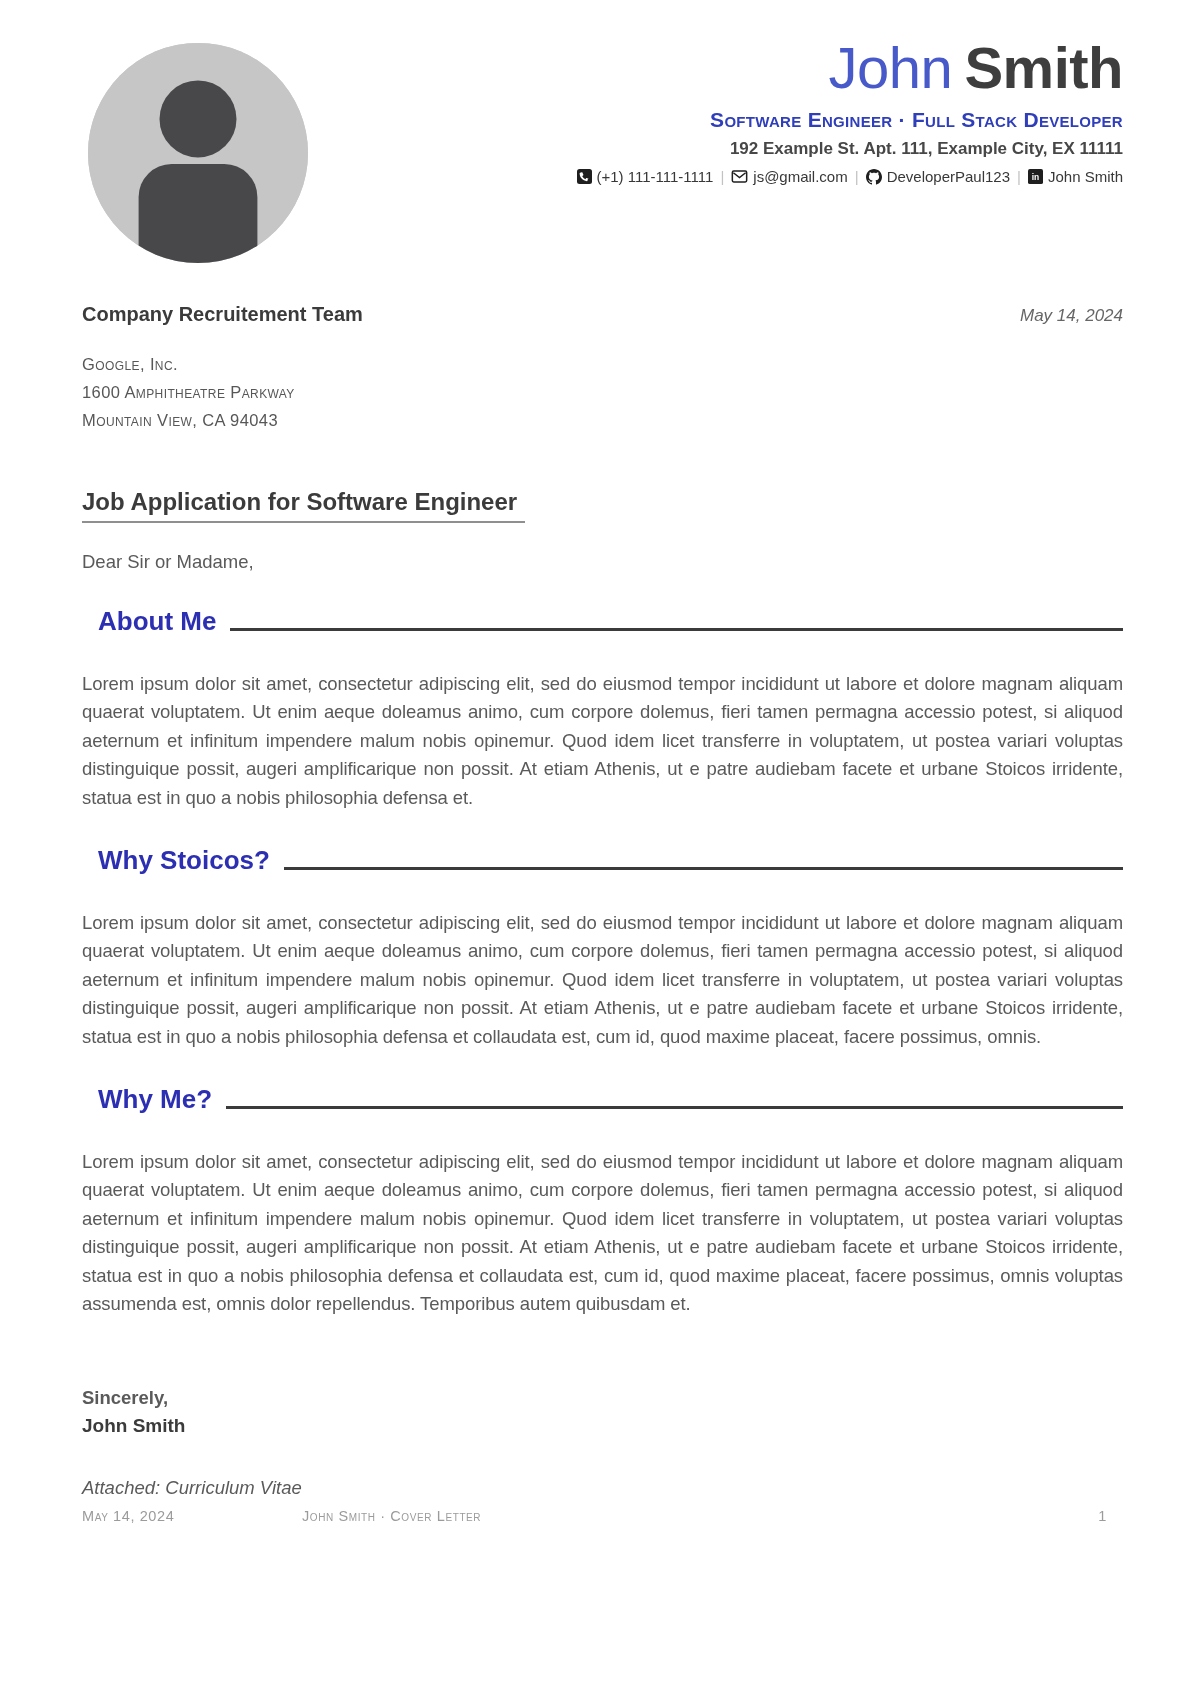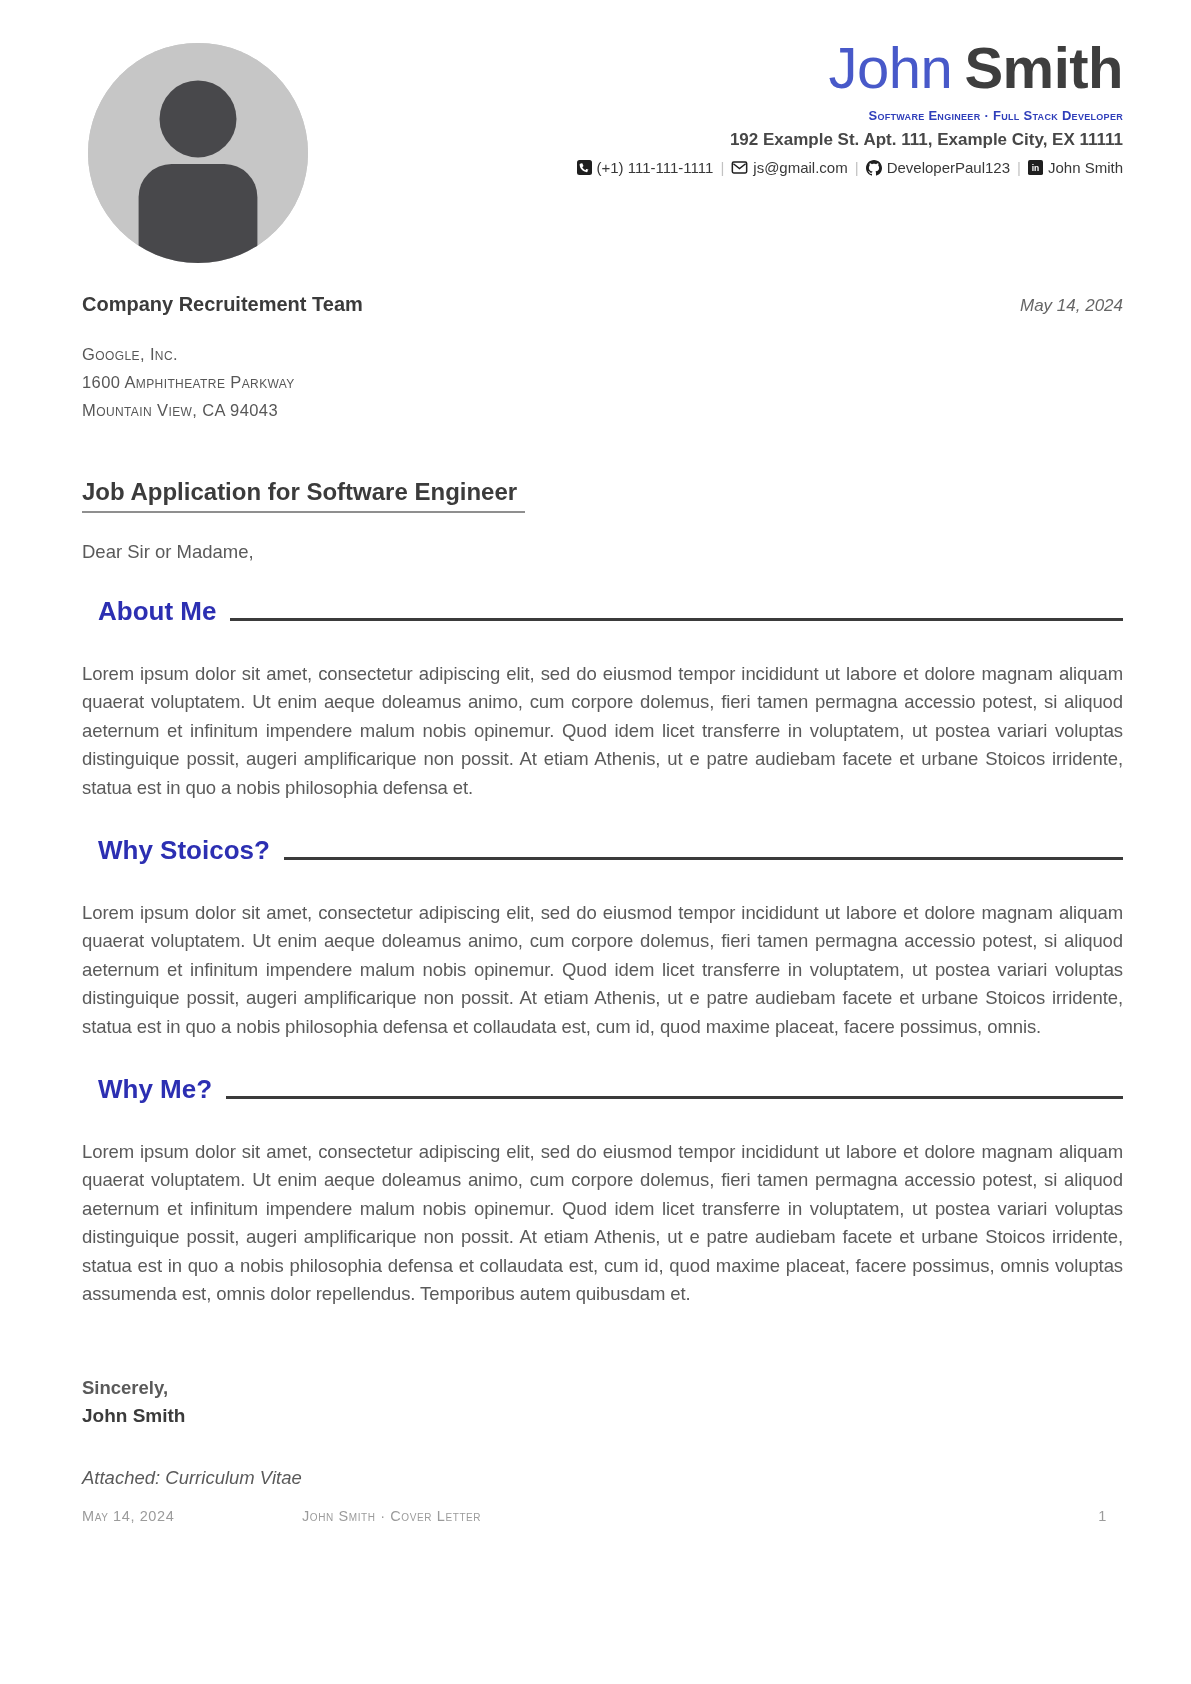--- a/index.html
+++ b/index.html
@@ -17,33 +17,33 @@
     position:absolute; left:6px; top:43px; width:220px; height:220px;
     border-radius:50%; overflow:hidden; background:#c6c6c6;
   }
   .avatar svg { display:block; width:100%; height:100%; }
   .header-text { position:absolute; right:0; top:38px; text-align:right; }
   .name { font-size:58px; line-height:1.02; letter-spacing:-.5px; }
   .name .first { font-weight:200; color:#4859c9; }
   .name .last  { font-weight:700; color:#3e3e3e; margin-left:12px; }
   .position {
     margin-top:11px; font-variant:small-caps; font-weight:600;
-    font-size:13px; color:#2f3eba; letter-spacing:.3px;
+    font-size:21px; color:#2f3eba; letter-spacing:.3px;
   }
   .addr { margin-top:7px; font-weight:700; font-size:17px; color:#474747; }
   .contact-row {
     margin-top:9px; display:flex; justify-content:flex-end; align-items:center;
     font-size:15px; color:#383838; gap:7px;
   }
   .contact-item { display:flex; align-items:center; gap:5px; }
   .contact-item svg { display:block; }
   .sep { color:#c2c2c2; font-weight:300; }
 
   
-  .recipient-head { margin-top:30px; display:flex; justify-content:space-between; align-items:baseline; }
+  .recipient-head { margin-top:40px; display:flex; justify-content:space-between; align-items:baseline; }
   .recipient-title { font-size:20px; font-weight:700; color:#3b3b3b; }
   .letter-date { font-style:italic; font-size:17px; color:#666666; font-weight:300; }
   .org-block {
     margin-top:24px; font-variant:small-caps; font-size:16.5px;
     color:#575757; letter-spacing:.4px; line-height:28px; font-weight:400;
   }
 
   
   .subject { margin-top:54px; }
   .subject span {

